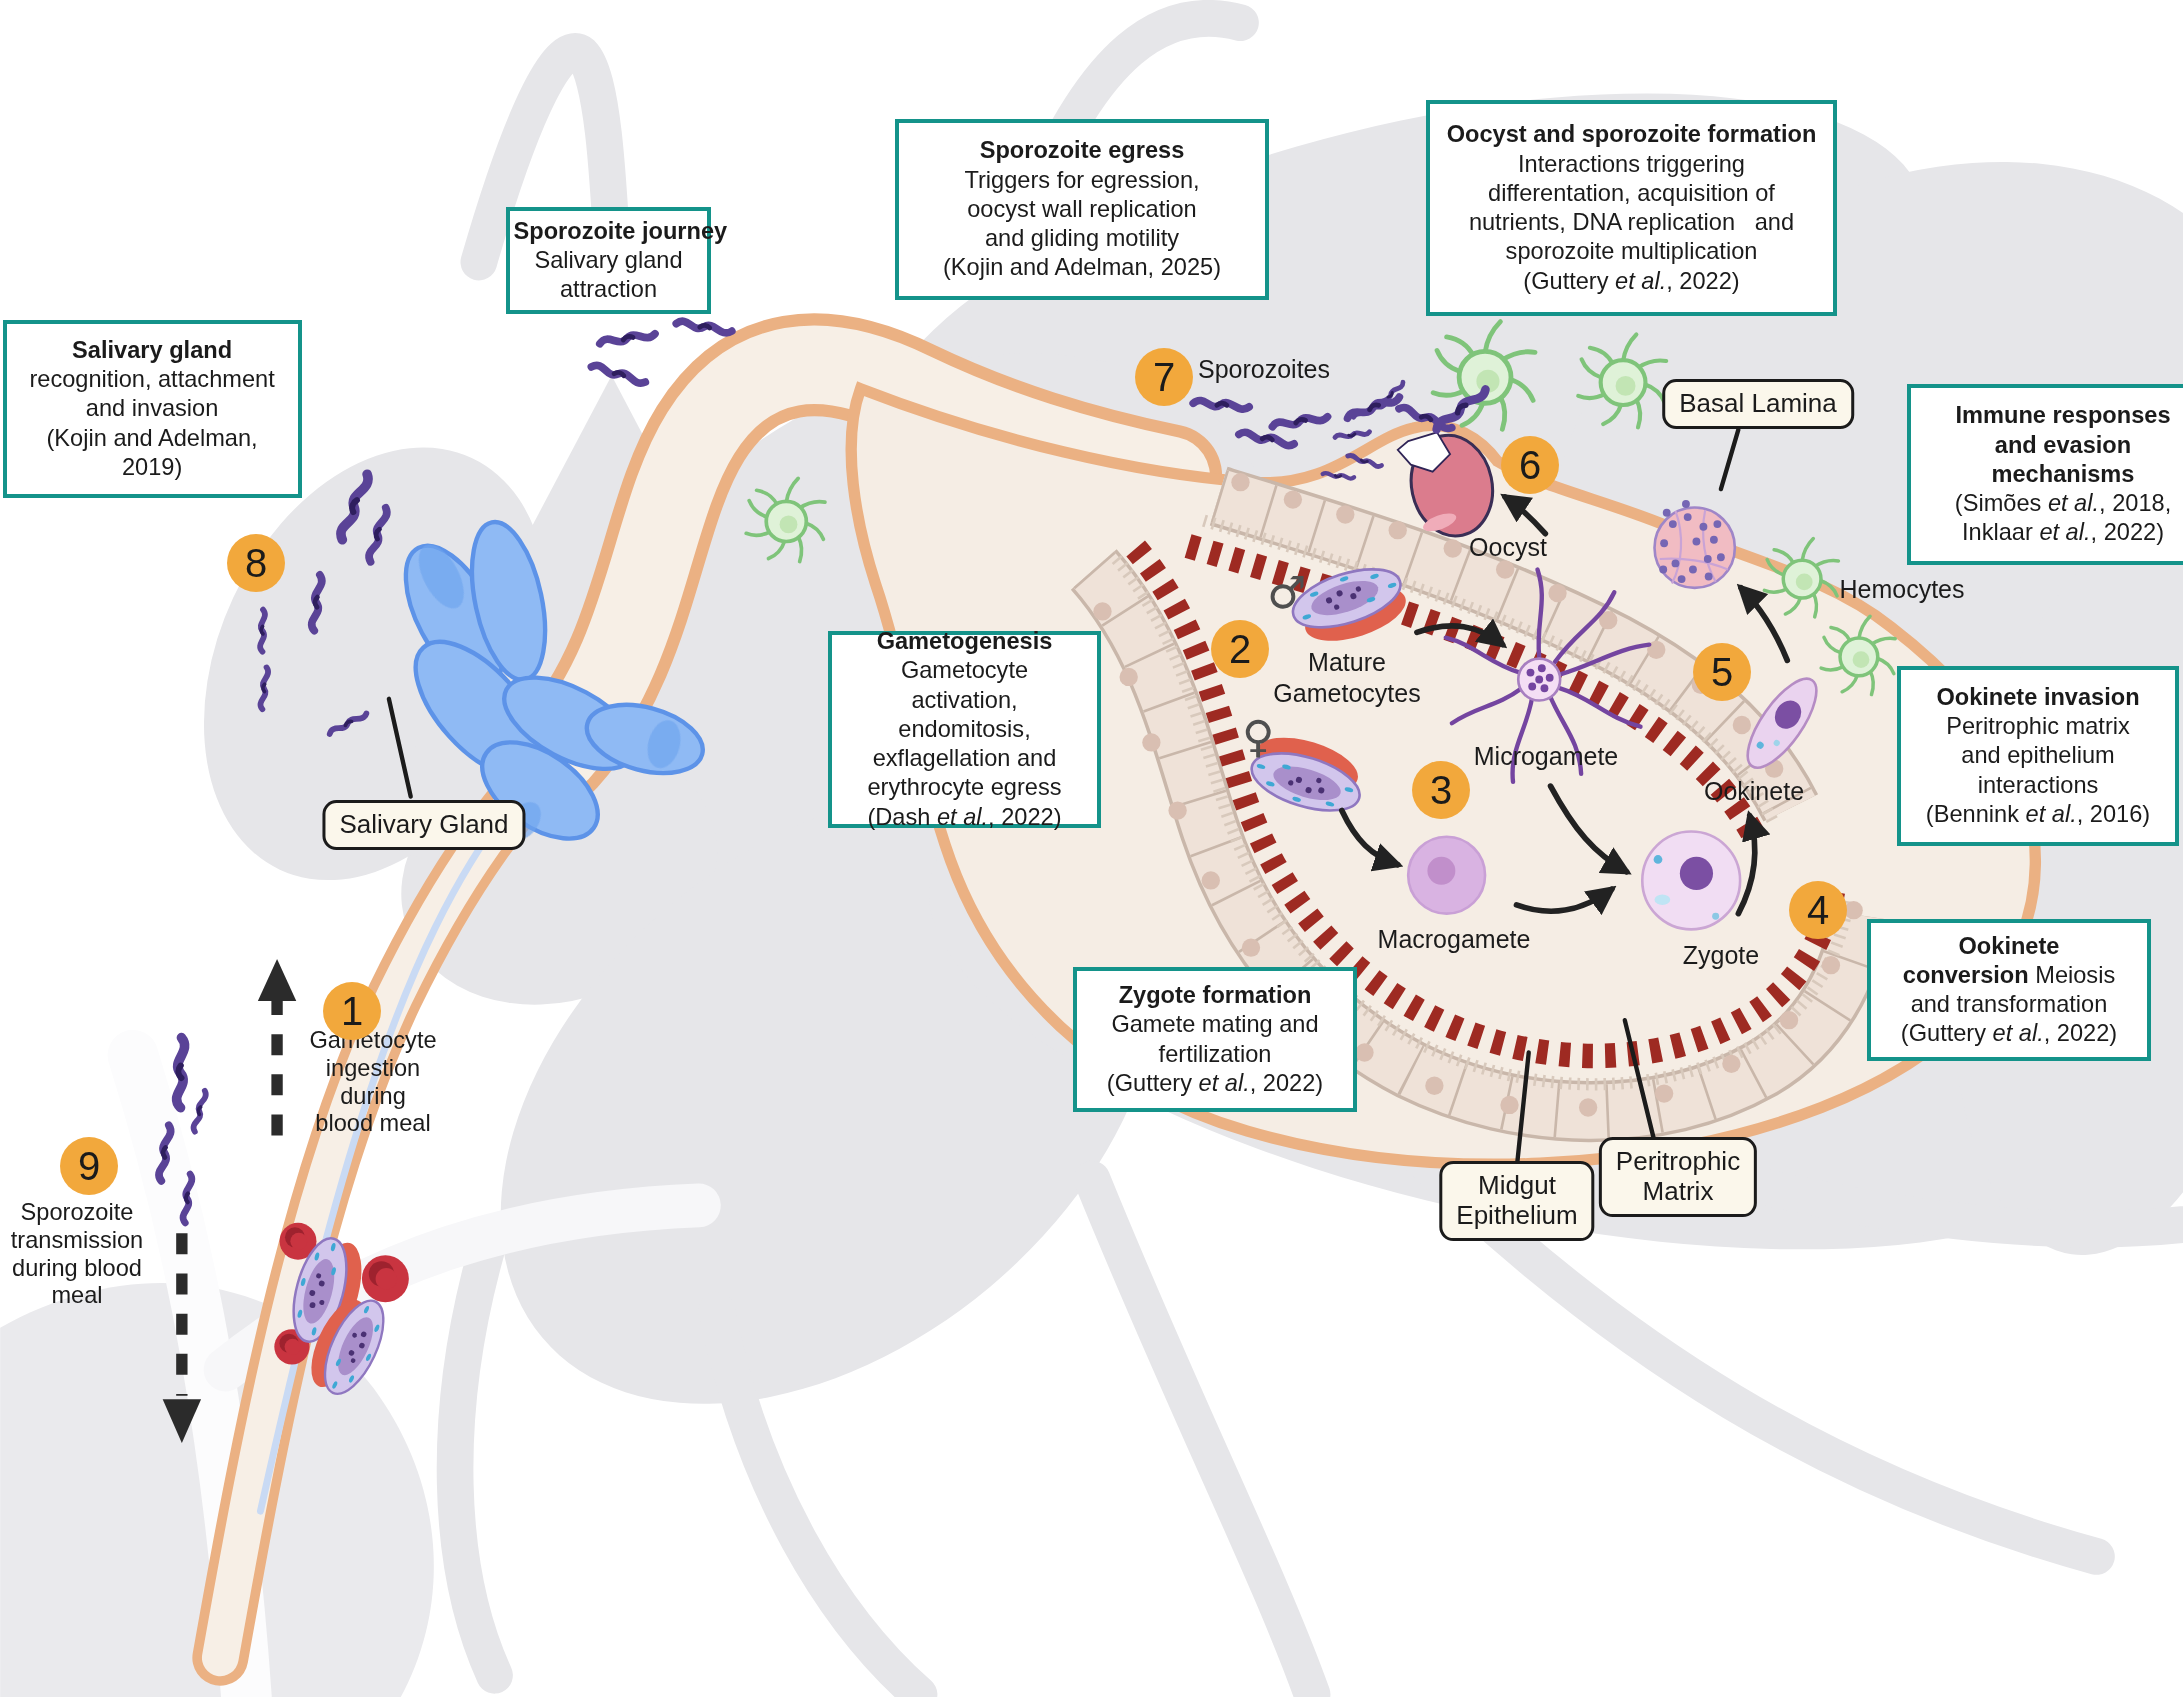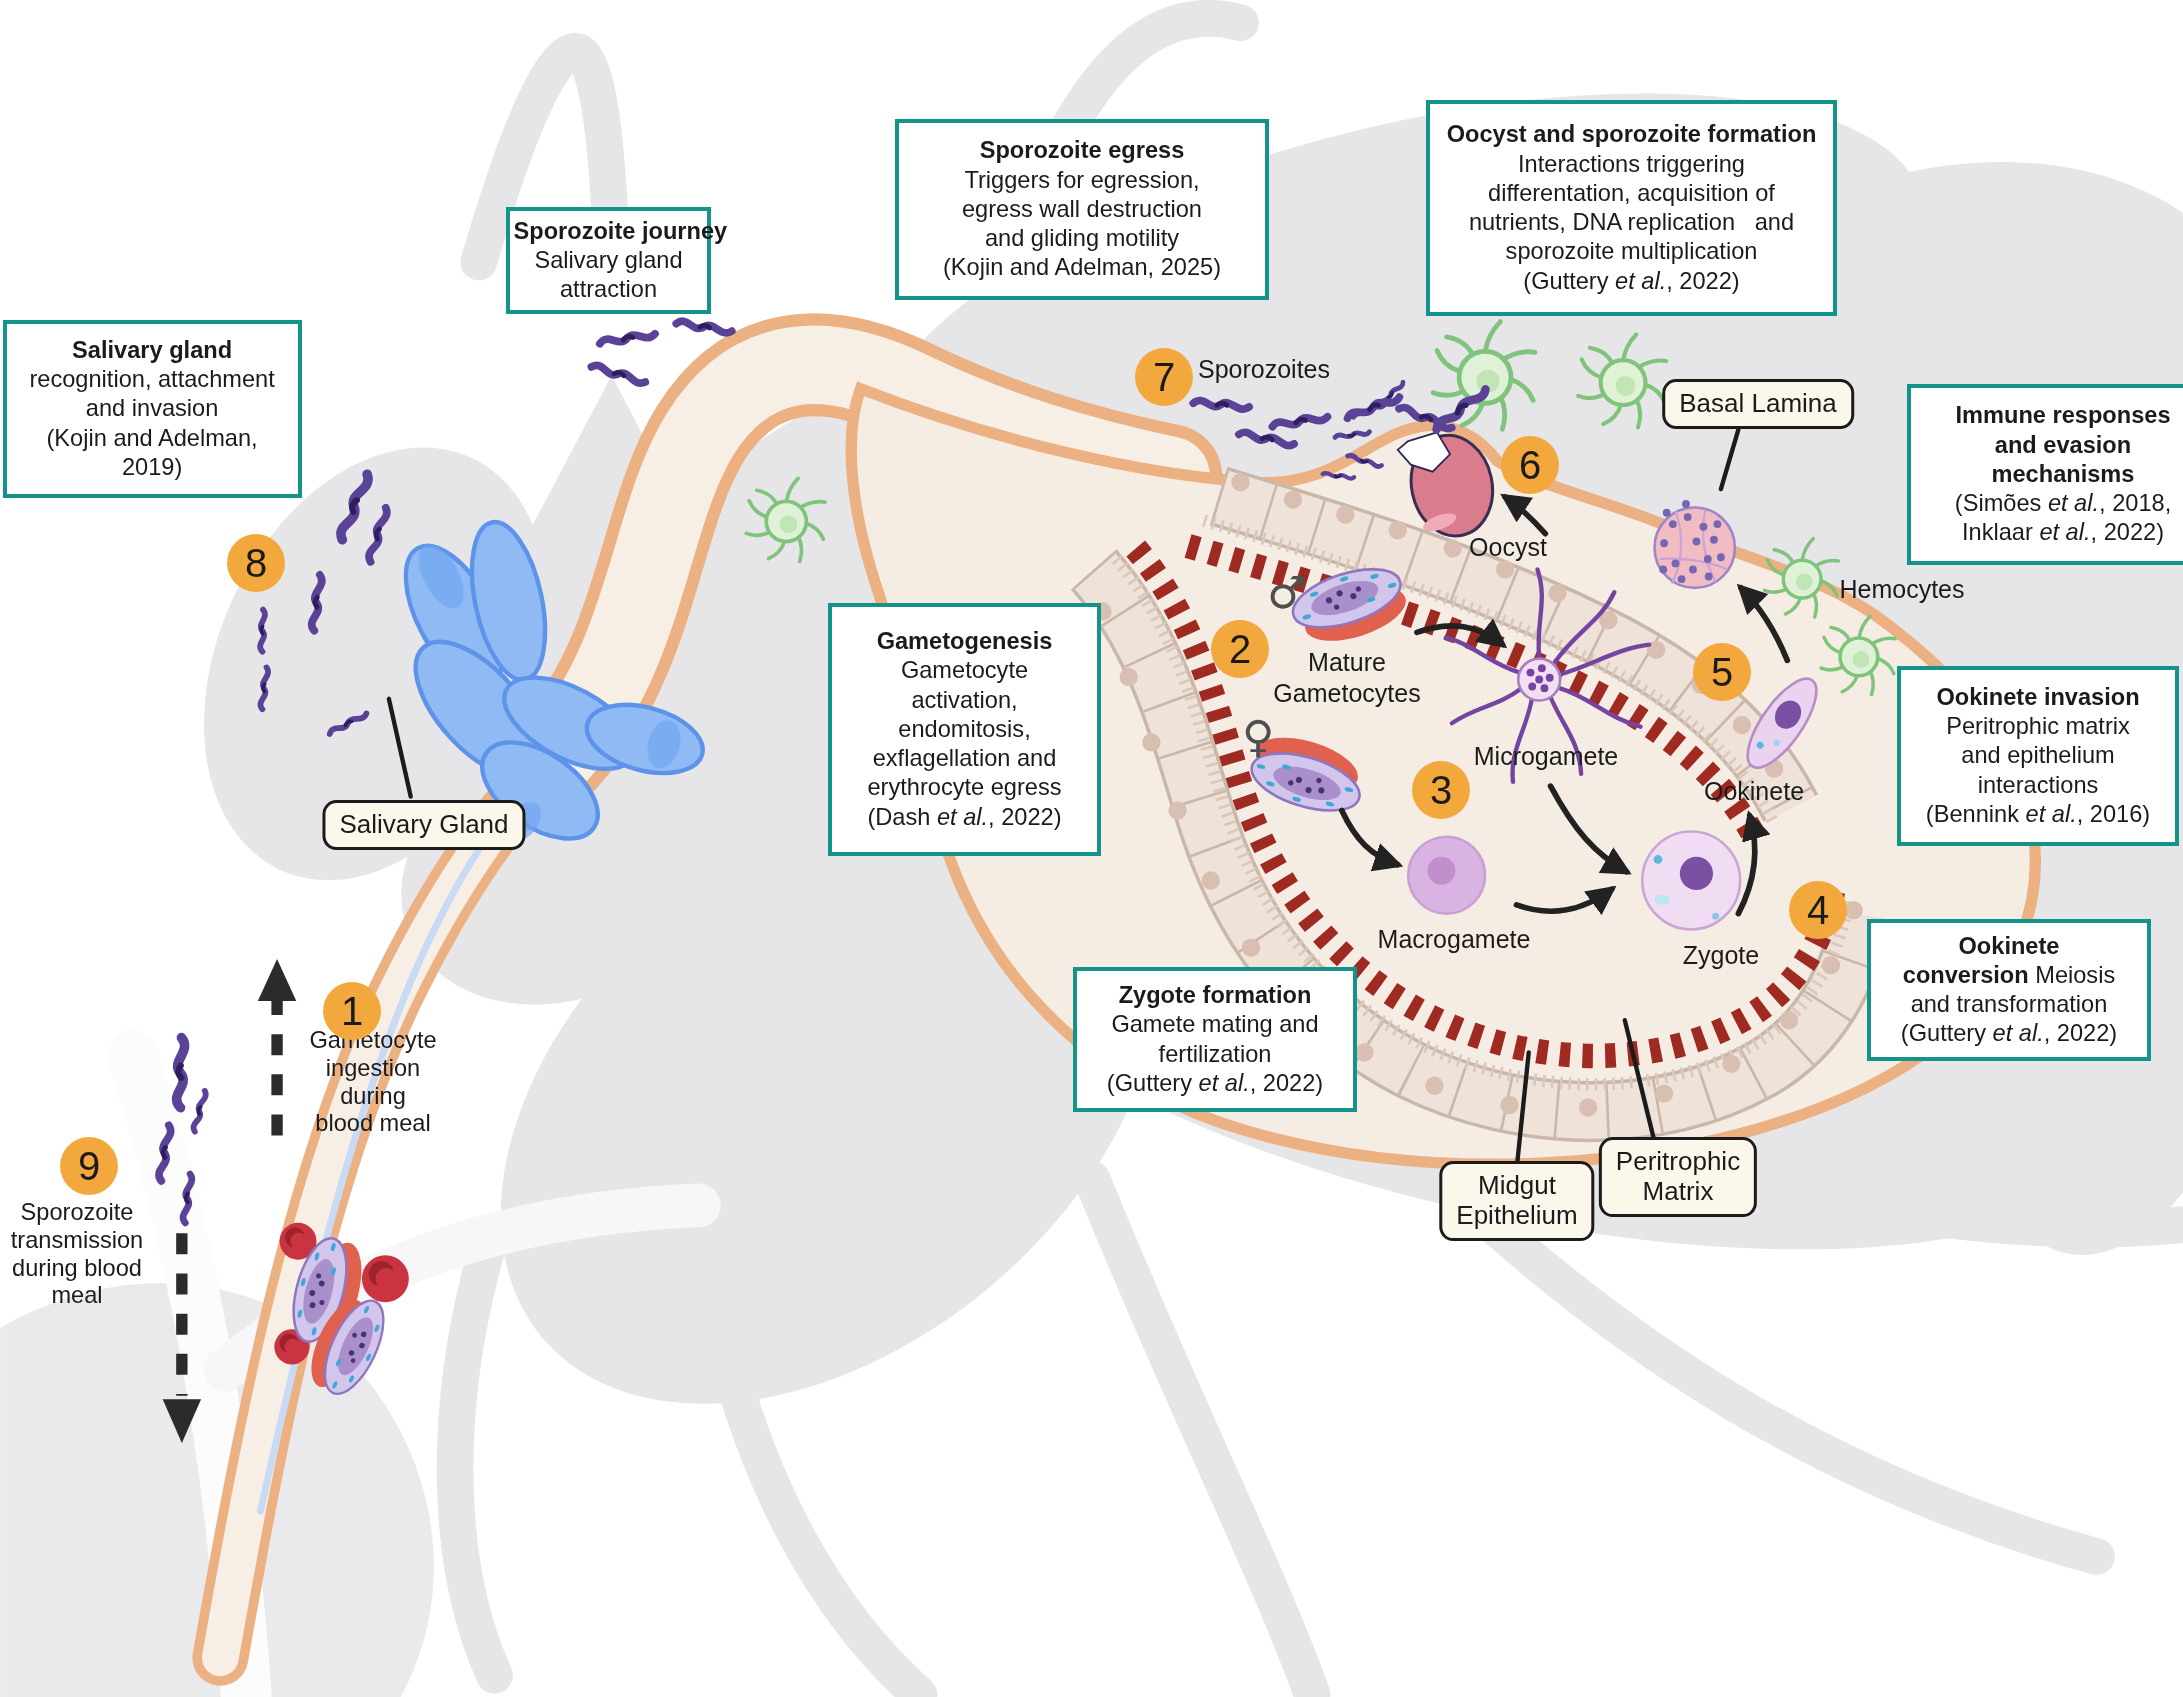--- a/index.html
+++ b/index.html
@@ -336,21 +336,21 @@
       <div><span>2019)</span></div>
     </div>
 <div class="callout" style="left:506px;top:207px;width:205px;height:107px">
       <div><span style="font-weight: 700;">Sporozoite journey</span></div>
       <div><span>Salivary gland</span></div>
       <div><span>attraction</span></div>
     </div>
 <div class="callout" style="left:895px;top:119px;width:374px;height:181px">
       <div><span style="font-weight: 700;">Sporozoite egress</span></div>
       <div><span>Triggers for egression,</span></div>
-      <div><span>egress wall destruction</span></div>
+      <div><span>oocyst wall replication</span></div>
       <div><span>and gliding motility</span></div>
       <div><span>(Kojin and Adelman, 2025)</span></div>
     </div>
 <div class="callout" style="left:1426px;top:100px;width:411px;height:216px">
       <div><span style="font-weight: 700; margin-top: 32px;">Oocyst and sporozoite formation</span></div>
       <div><span>Interactions triggering</span></div>
       <div><span>differentation, acquisition of</span></div>
       <div><span>nutrients, DNA replication&nbsp;&nbsp; and</span></div>
       <div><span>sporozoite multiplication</span></div>
       <div><span>(Guttery </span><span style="font-style: italic;">et al.</span><span>, 2022)</span></div>
@@ -368,21 +368,21 @@
       <div><span>and epithelium</span></div>
       <div><span>interactions</span></div>
       <div><span>(Bennink </span><span style="font-style: italic;">et al.</span><span>, 2016)</span></div>
     </div>
 <div class="callout" style="left:1867px;top:919px;width:284px;height:142px">
       <div><span style="font-weight: 700;">Ookinete</span></div>
       <div><span style="font-weight: 700;">conversion</span><span> Meiosis</span></div>
       <div><span>and transformation</span></div>
       <div><span>(Guttery </span><span style="font-style: italic;">et al.</span><span>, 2022)</span></div>
     </div>
-<div class="callout" style="left:828px;top:603px;width:273px;height:253px">
+<div class="callout" style="left:828px;top:631px;width:273px;height:197px">
       <div><span style="font-weight: 700;">Gametogenesis</span></div>
       <div><span>Gametocyte</span></div>
       <div><span>activation,</span></div>
       <div><span>endomitosis,</span></div>
       <div><span>exflagellation and</span></div>
       <div><span>erythrocyte egress</span></div>
       <div><span>(Dash </span><span style="font-style: italic;">et al.</span><span>, 2022)</span></div>
     </div>
 <div class="callout" style="left:1073px;top:967px;width:284px;height:145px">
       <div><span style="font-weight: 700;">Zygote formation</span></div>

